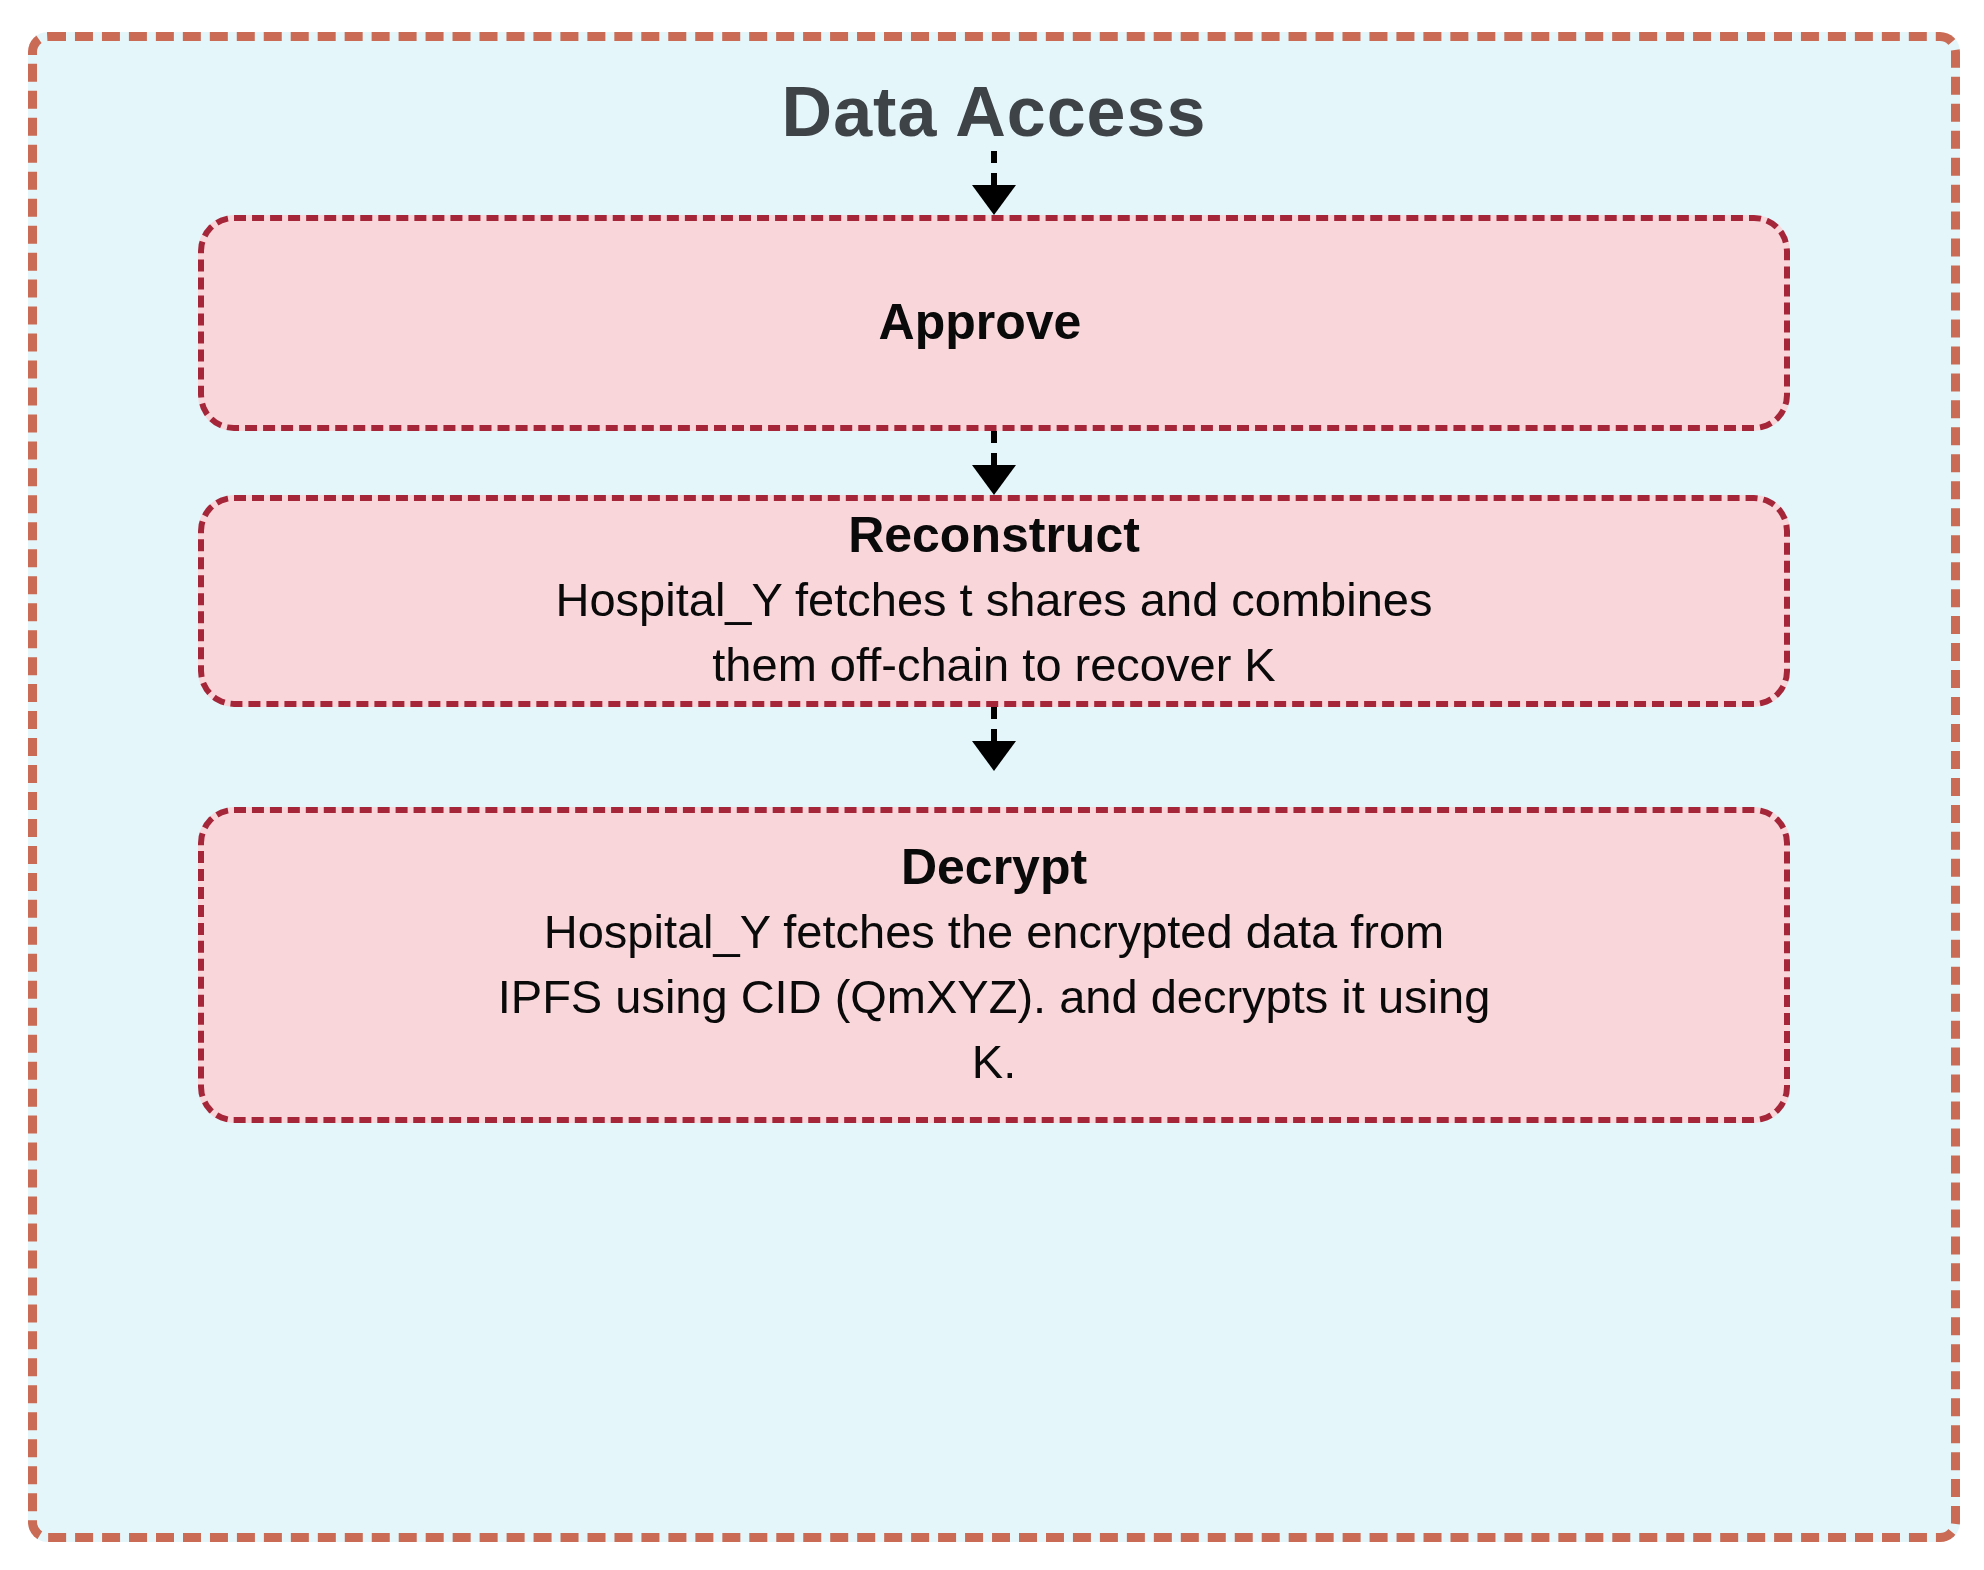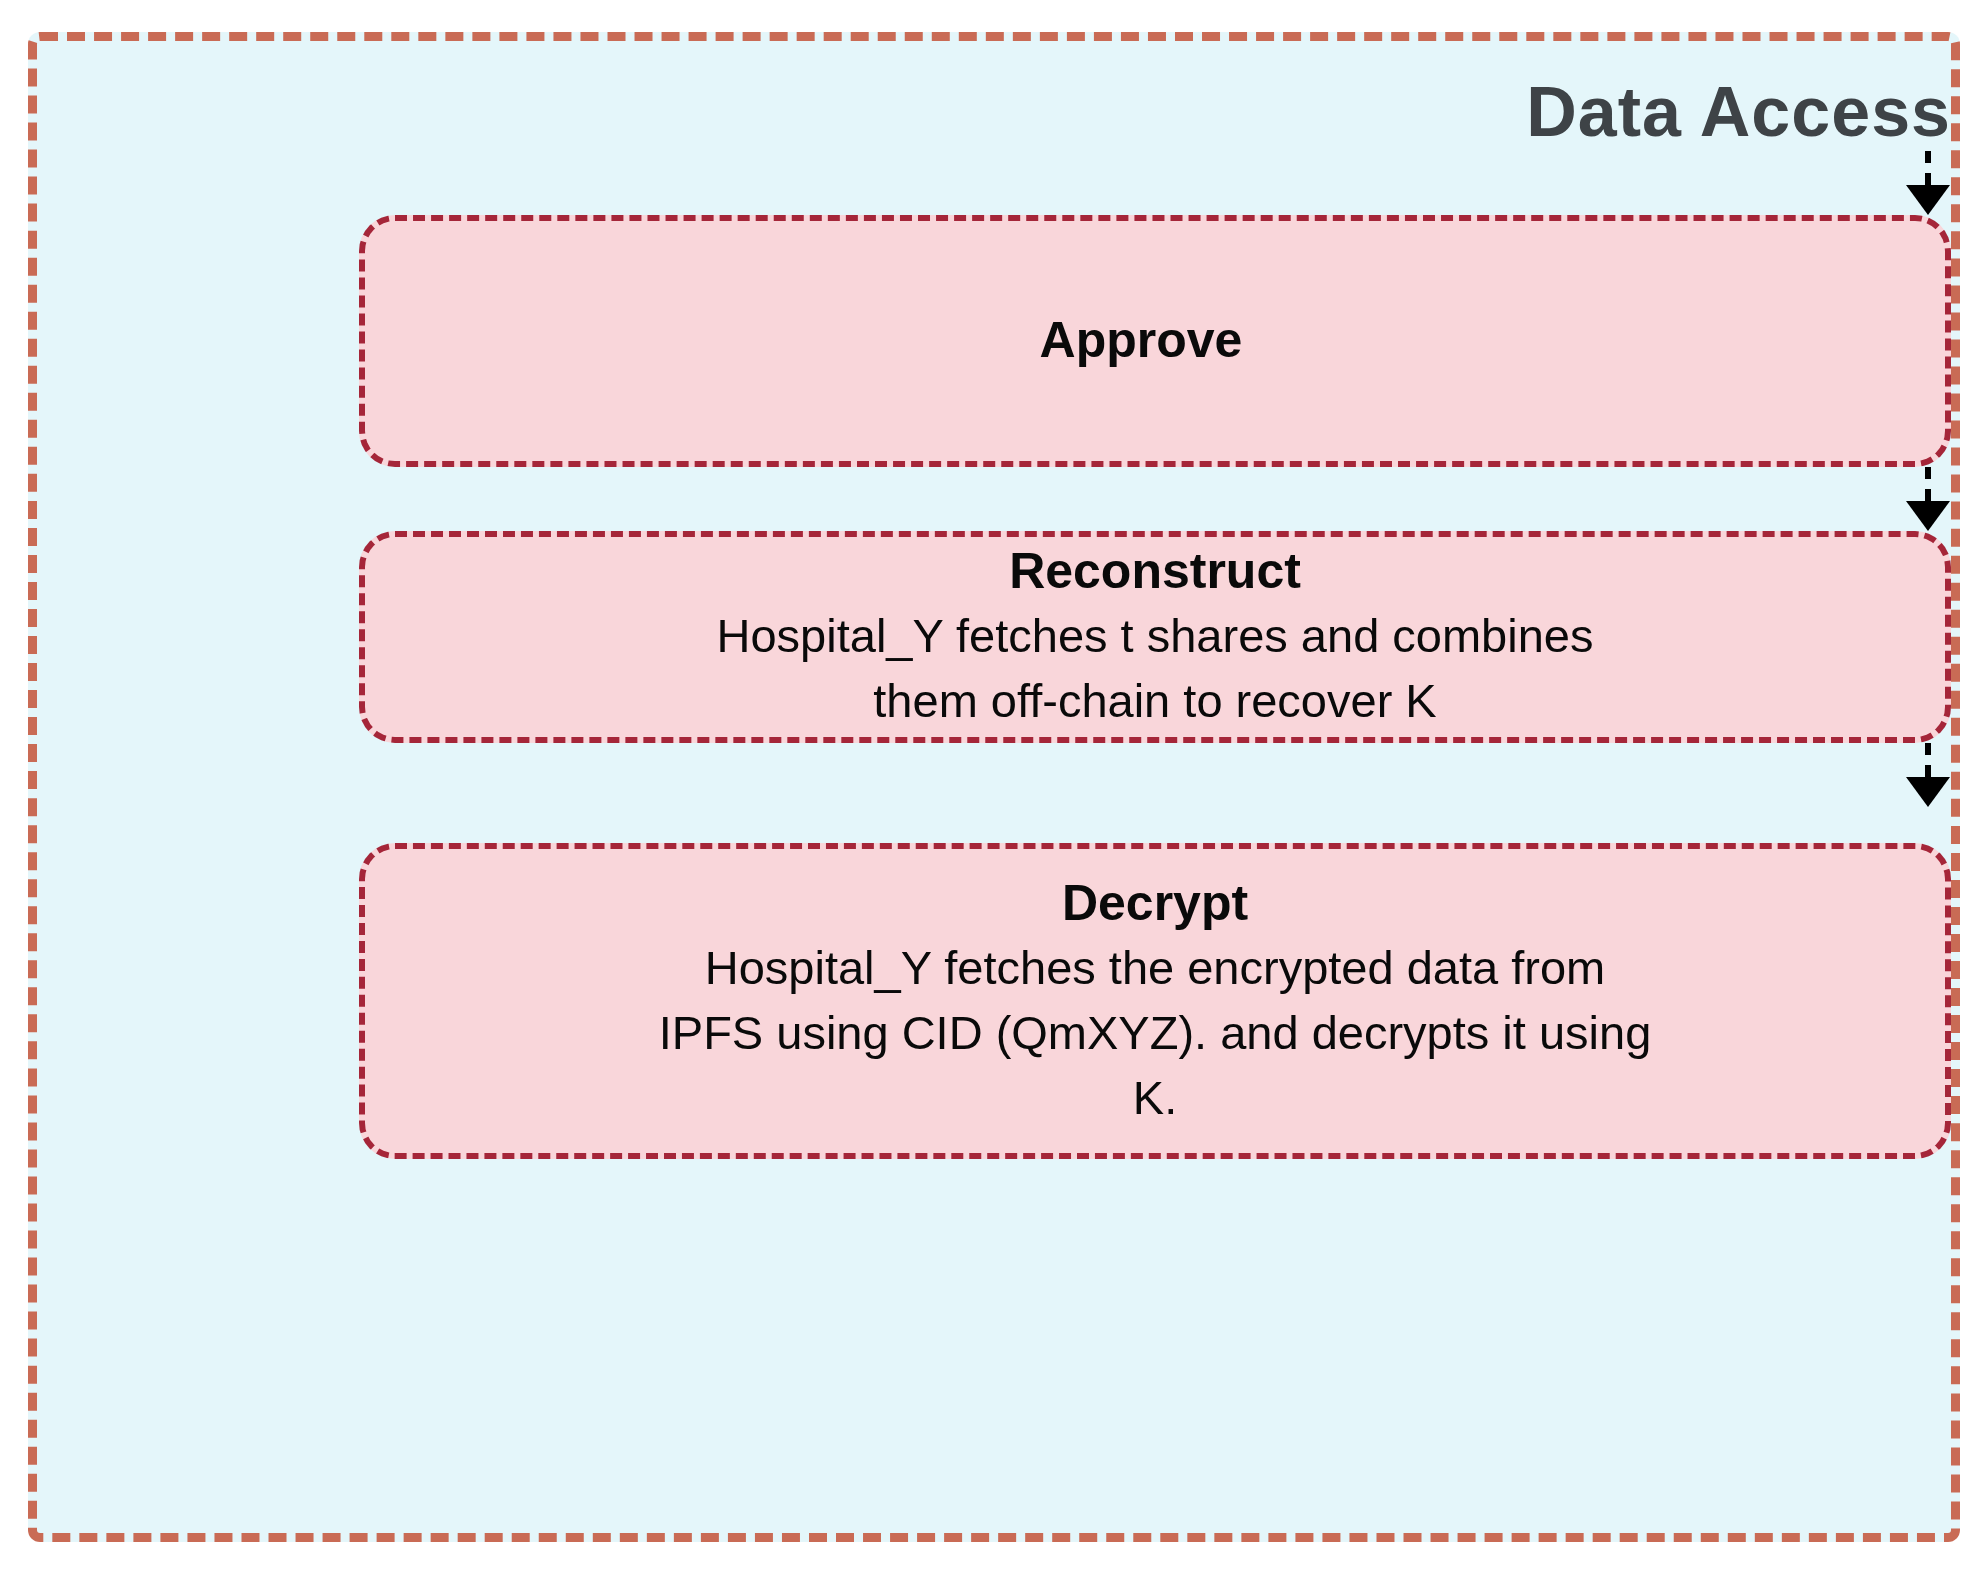--- a/index.html
+++ b/index.html
@@ -11,22 +11,22 @@
     --text-color:#0a0a0a;
     --arrow-color:#000000;
   }
   *{margin:0;padding:0;box-sizing:border-box;}
   html,body{width:1984px;height:1570px;background:#ffffff;
     font-family:"Liberation Sans","DejaVu Sans",sans-serif;}
   .outer{
     position:absolute;left:28px;top:32px;width:1932px;height:1510px;
     background:var(--outer-bg);
     border:9px dashed var(--outer-border);
-    border-radius:12px;
-    display:flex;flex-direction:column;align-items:flex-end;
+    border-radius:20px;
+    display:flex;flex-direction:column;align-items:center;
   }
   .title{
     margin-top:34px;
     font-size:70px;font-weight:bold;line-height:1.08;
     color:var(--title-color);
     letter-spacing:1px;
     text-align:center;
   }
   .stage{
     width:1592px;
@@ -34,21 +34,21 @@
     border-radius:36px;
     background:var(--box-bg);
     color:var(--text-color);
     display:flex;flex-direction:column;justify-content:center;align-items:center;
     text-align:center;
     padding:10px 40px;
   }
   .stage .heading{font-size:50px;font-weight:bold;line-height:1.3;}
   .stage .body{font-size:47px;line-height:1.38;white-space:pre-line;}
   .stage-request{margin-top:48px;height:243px;}
-  .stage-approve{height:252px;padding-left:12px;}
+  .stage-approve{height:216px;padding-left:12px;}
   .stage-reconstruct{height:212px;}
   .stage-decrypt{height:316px;margin-top:36px;}
   .arrow{
     height:64px;width:46px;
     display:flex;flex-direction:column;align-items:center;justify-content:flex-start;
   }
   .arrow .shaft{
     width:6px;height:36px;
     background-image:repeating-linear-gradient(to bottom,var(--arrow-color) 0 12px,transparent 12px 22px);
   }

